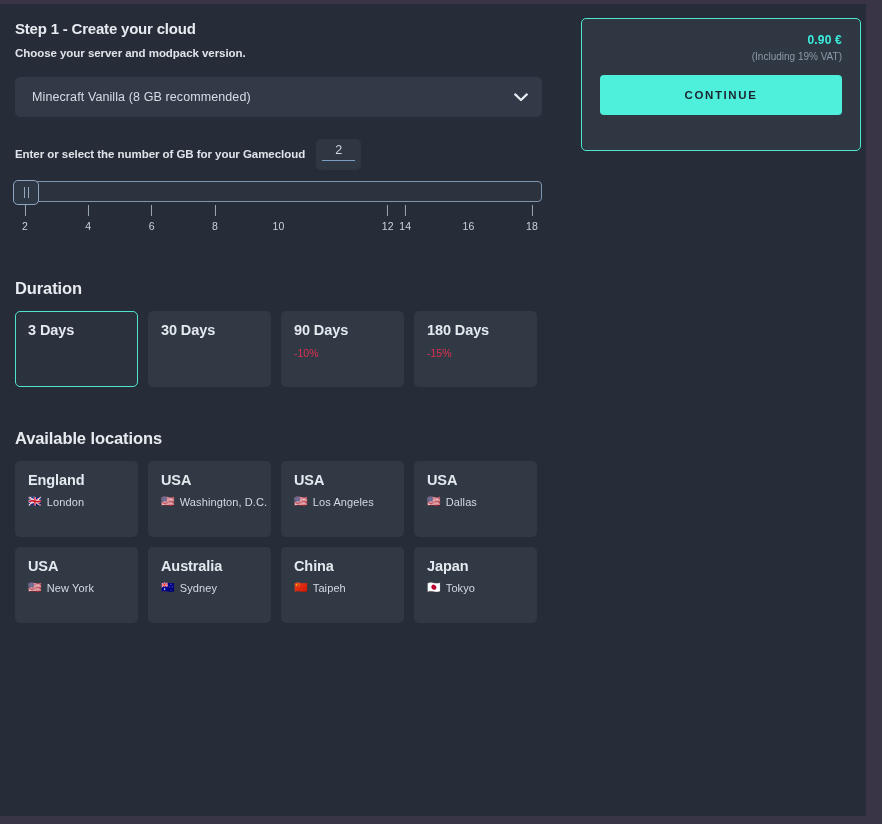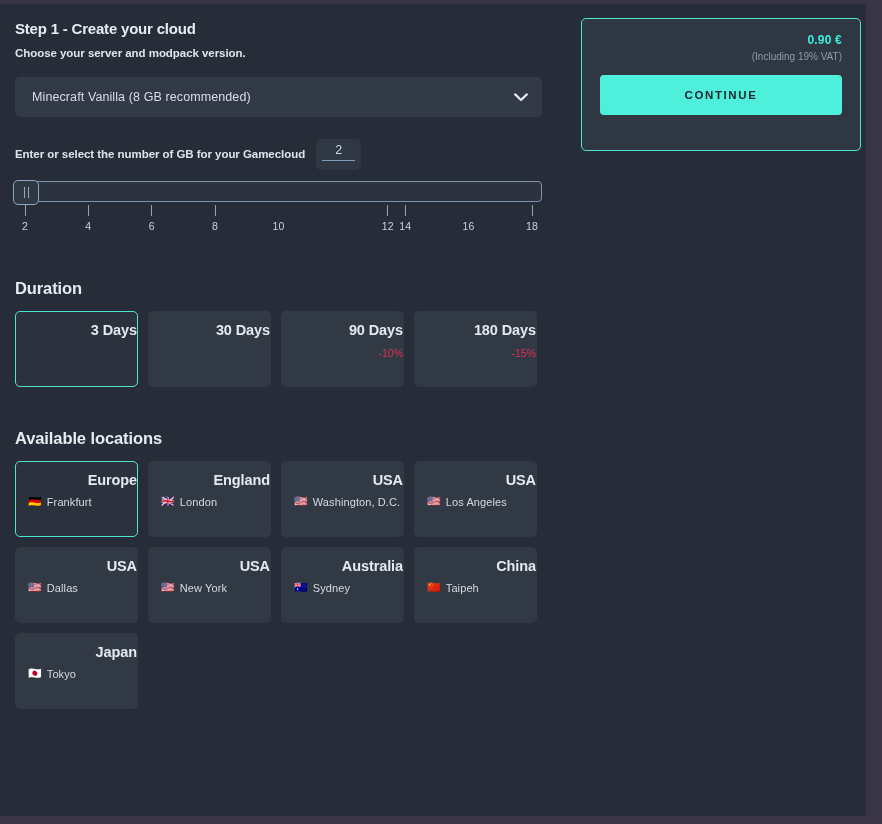--- a/index.html
+++ b/index.html
@@ -203,21 +203,20 @@
   }
 
   .card {
     width: 123px;
     height: 76px;
     background: #313944;
     border-radius: 5px;
     border: 1px solid transparent;
     padding: 11px 0 0 12px;
     cursor: pointer;
-    text-align: right;
   }
   .card.selected {
     background: #2b323d;
     border-color: #4ee6d0;
   }
   .card .card-title {
     font-size: 14.5px;
     font-weight: bold;
     color: #e4e9ef;
     letter-spacing: -0.1px;
@@ -375,27 +374,20 @@
             <div class="card">
               <div class="card-title">180 Days</div>
               <div class="card-discount">-15%</div>
             </div>
           </div>
       </div>
 
       <div class="locations-block">
         <div class="section-head">Available locations</div>
         <div class="cards-grid" id="locations-grid">
-            <div class="card selected">
-              <div class="card-title">Europe</div>
-              <div class="card-sub">
-                <span class="flag">🇩🇪</span>
-                <span>Frankfurt</span>
-              </div>
-            </div>
             <div class="card">
               <div class="card-title">England</div>
               <div class="card-sub">
                 <span class="flag">🇬🇧</span>
                 <span>London</span>
               </div>
             </div>
             <div class="card">
               <div class="card-title">USA</div>
               <div class="card-sub">

